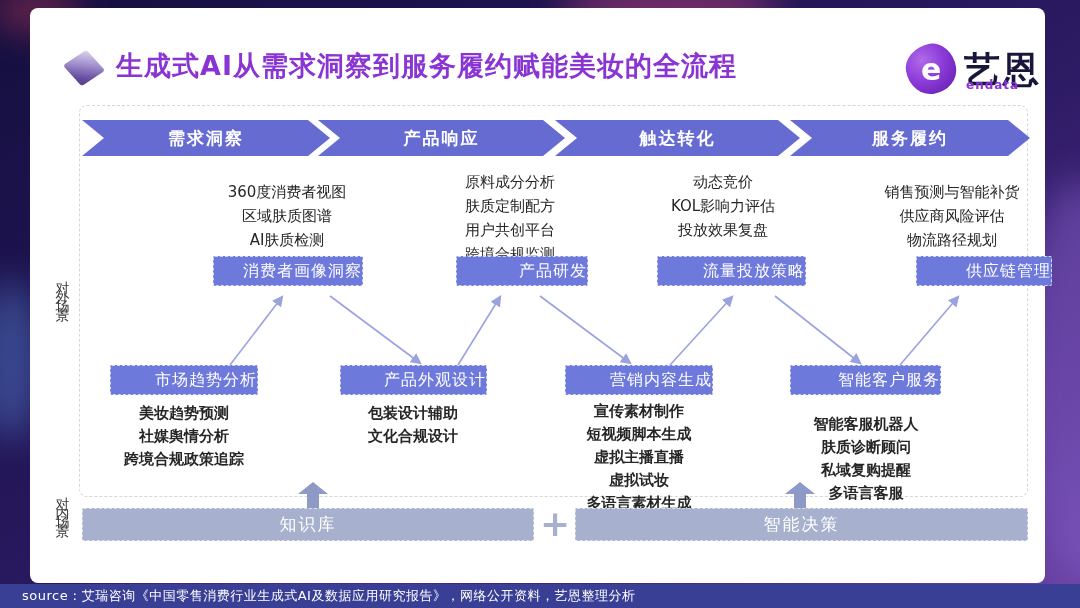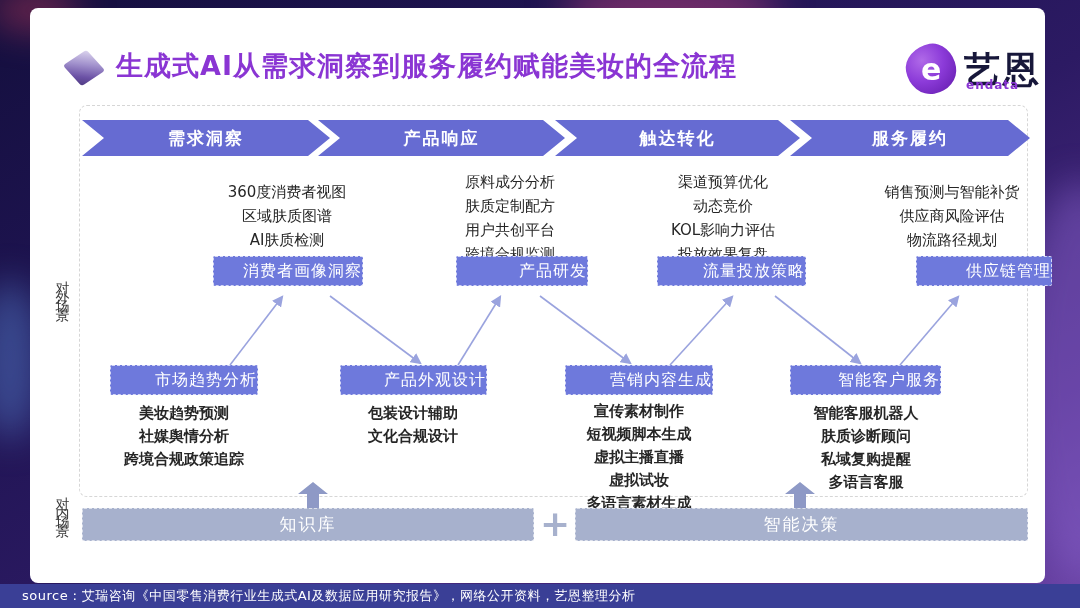--- a/index.html
+++ b/index.html
@@ -114,21 +114,20 @@
       <span>区域肤质图谱</span>
       <span>AI肤质检测</span>
     </div>
     <div class="ext-list" style="left:365px;top:162px;">
       <span>原料成分分析</span>
       <span>肤质定制配方</span>
       <span>用户共创平台</span>
       <span>跨境合规监测</span>
     </div>
     <div class="ext-list" style="left:578px;top:162px;">
-      <span>渠道预算优化</span>
       <span>动态竞价</span>
       <span>KOL影响力评估</span>
       <span>投放效果复盘</span>
     </div>
     <div class="ext-list" style="left:807px;top:172px;">
       <span>销售预测与智能补货</span>
       <span>供应商风险评估</span>
       <span>物流路径规划</span>
     </div>
 
@@ -168,21 +167,21 @@
       <span>包装设计辅助</span>
       <span>文化合规设计</span>
     </div>
     <div class="int-list" style="left:494px;top:392px;">
       <span>宣传素材制作</span>
       <span>短视频脚本生成</span>
       <span>虚拟主播直播</span>
       <span>虚拟试妆</span>
       <span>多语言素材生成</span>
     </div>
-    <div class="int-list" style="left:721px;">
+    <div class="int-list" style="left:721px;margin-top:11px;">
       <span>智能客服机器人</span>
       <span>肤质诊断顾问</span>
       <span>私域复购提醒</span>
       <span>多语言客服</span>
     </div>
 
     <div class="up-arrow" style="left:268px;"></div>
     <div class="up-arrow" style="left:755px;"></div>
     <div class="foundation-bar" style="left:52px;width:452px;">知识库</div>
     <div class="plus">+</div>

